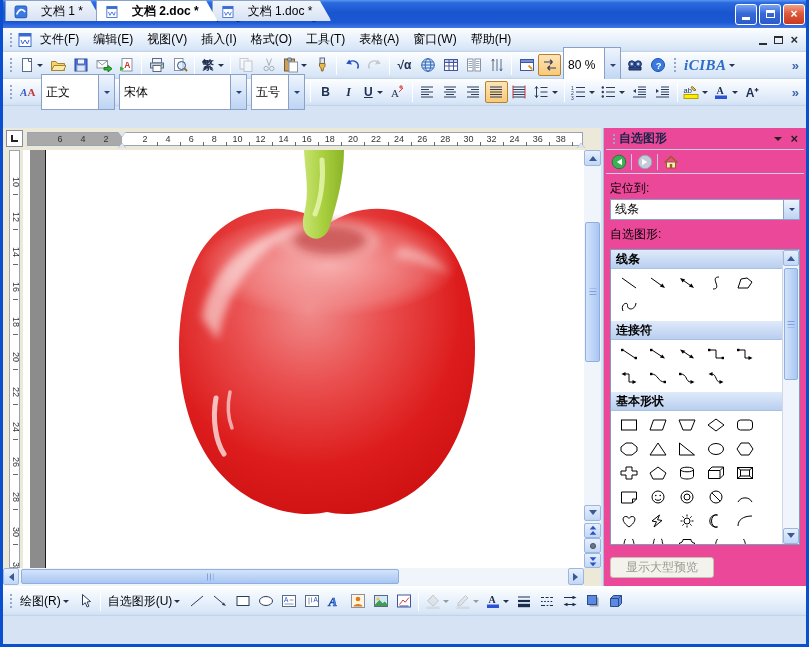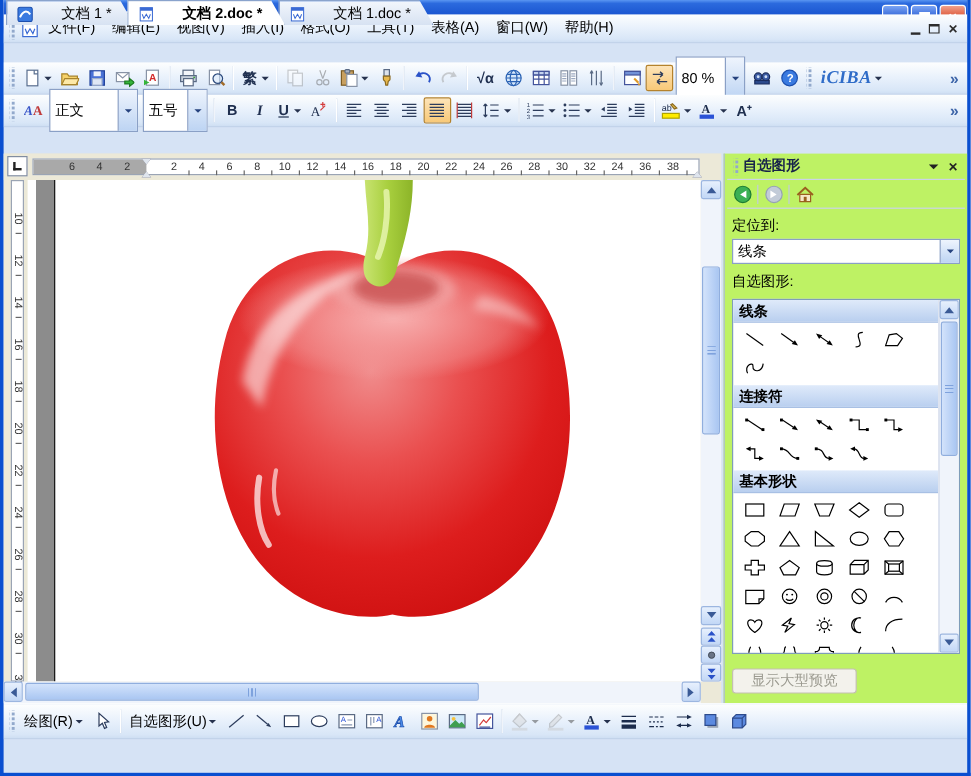--- a/index.html
+++ b/index.html
@@ -11,21 +11,21 @@
  background:linear-gradient(180deg,#5a96f2 0%,#2b6ade 10%,#1a55d0 45%,#1d58d4 80%,#4379e6 100%);color:#fff}
 .titlebar .ttl{font-weight:bold;font-size:13px;margin-left:5px;text-shadow:1px 1px 1px #0b2f7c;white-space:nowrap}
 .tbtns{margin-left:auto;display:flex;gap:2px}
 .tbtn-win{width:22px;height:21px;border:1px solid #fff;border-radius:3px;display:flex;align-items:center;justify-content:center;color:#fff;font-weight:bold;font-size:12px;
  background:linear-gradient(180deg,#7aa4f4,#3668d8 45%,#2c5cc8)}
 .tbtn-win.close{background:linear-gradient(180deg,#f0a08a,#dd5a3c 45%,#c83a20)}
 .tbtn-win .mino{display:block;width:8px;height:3px;background:#fff;margin-top:8px}
 .tbtn-win .maxo{display:block;width:9px;height:8px;border:1px solid #fff;border-top-width:3px}
 
 .bar{position:absolute;left:0;right:0;display:flex;align-items:center;background:linear-gradient(180deg,#fdfefe 0%,#eaf2fc 45%,#d8e6f7 90%,#cfdff3 100%);border-bottom:1px solid #c2d3ea}
-.menubar{top:12px;height:24px;padding:4px 2px}
+.menubar{top:28px;height:24px;padding:4px 2px}
 .menu-item{padding:3px 7px;color:#000;white-space:nowrap}
 .tb1{top:52px;height:27px;padding:0 2px}
 .tb2{top:79px;height:27px;padding:0 2px}
 .tbdraw{top:586px;height:30px;padding:0 2px;border-top:1px solid #fff}
 .tgrip{width:5px;height:18px;margin:0 3px;background-image:radial-gradient(circle,#92a9cc 1.2px,rgba(0,0,0,0) 1.3px);background-size:4px 4px;background-position:1px 1px}
 .tsep{width:1px;height:20px;background:#a9bedc;border-right:1px solid #fff;margin:0 3px}
 .tbtn{height:22px;min-width:23px;display:flex;align-items:center;justify-content:center;border:1px solid rgba(0,0,0,0);border-radius:2px;padding:0 1px}
 .tbtn.on{background:linear-gradient(180deg,#fde4b8,#f8c978);border-color:#b5822c}
 .tbtn.dis{filter:grayscale(1) opacity(.45)}
 .tic{display:flex;align-items:center;justify-content:center;width:17px;height:17px}
@@ -40,21 +40,21 @@
 .tovf{margin-left:auto;color:#3c5higha0;color:#3c64a8;font-weight:bold;padding:0 5px;font-size:13px}
 .tmb{display:flex;align-items:center;height:22px;padding:0 4px;border-radius:2px}
 .iciba{font-family:"Liberation Serif",serif;display:flex;align-items:center;font-size:15px;font-weight:bold;font-style:italic;color:#2f6cc8;padding:0 4px;letter-spacing:.5px}
 .mwc{margin-left:auto;display:flex;align-items:center;gap:7px;padding-right:6px}
 .mwc span{display:inline-block}
 .mwc .mmin{width:8px;height:2px;background:#2c2c2c;margin-top:8px}
 .mwc .mres{width:9px;height:8px;border:1px solid #2c2c2c;border-top-width:2px}
 .mwc .mcls{color:#2c2c2c;font-weight:bold;font-size:13px;line-height:10px}
 
 .tabbar{top:106px;height:22px;background:linear-gradient(180deg,#eef3fb,#d4e1f3);display:flex;align-items:flex-end;padding-left:2px;border-bottom:1px solid #fff}
-.tab{height:21px;display:flex;align-items:center;gap:22px;padding:0 18px 0 6px;font-size:12px;background:linear-gradient(180deg,#f2f6fc,#d7e2f2);border:1px solid #8aa3cc;border-bottom:none;clip-path:polygon(0 0,calc(100% - 12px) 0,100% 100%,0 100%);margin-right:-6px}
+.tab{height:21px;display:flex;align-items:center;gap:12px;padding:0 18px 0 6px;font-size:12px;background:linear-gradient(180deg,#f2f6fc,#d7e2f2);border:1px solid #8aa3cc;border-bottom:none;clip-path:polygon(0 0,calc(100% - 12px) 0,100% 100%,0 100%);margin-right:-6px}
 .tab.active{background:#fff;font-weight:bold;z-index:2}
 
 .main{position:absolute;top:128px;left:0;right:0;height:458px;background:#d6e3f5}
 .docarea{position:absolute;left:0;top:0;width:598px;height:458px;background:#ece9d8}
 
 .hruler{position:absolute;left:0;top:0;right:0;height:22px;background:#ece9d8}
 .lsel{position:absolute;left:3px;top:2px;width:17px;height:17px;background:#fff;border:1px solid #808da0;box-shadow:1px 1px 0 #fff inset;display:flex;align-items:center;justify-content:center}
 .lsel i{display:block;width:7px;height:7px;border-left:2px solid #222;border-bottom:2px solid #222}
 .hband{position:absolute;left:24px;top:4px;width:556px;height:14px;background:#fff;border:1px solid #9aa4b4}
 .hband .marg{position:absolute;left:0;top:0;width:94px;height:100%;background:#a9a9a9}
@@ -78,21 +78,21 @@
 .tri{width:0;height:0;border:4px solid rgba(0,0,0,0)}
 .tri.up{border-bottom:5px solid #3a5a96;margin-top:-3px}
 .tri.dn{border-top:5px solid #3a5a96;margin-bottom:-3px}
 .tri.lf{border-right:5px solid #3a5a96;margin-left:-3px}
 .tri.rt{border-left:5px solid #3a5a96;margin-right:-3px}
 .thumb{position:absolute;background:linear-gradient(90deg,#d3e3fb,#a9c6f2);border:1px solid #90aede;border-radius:2px}
 .hthumb{background:linear-gradient(180deg,#d3e3fb,#a9c6f2)}
 .ridge{position:absolute;left:50%;top:50%;transform:translate(-50%,-50%);width:7px;height:7px;background:repeating-linear-gradient(180deg,#7ea2dd 0 1px,rgba(0,0,0,0) 1px 3px)}
 .hridge{width:7px;height:7px;background:repeating-linear-gradient(90deg,#7ea2dd 0 1px,rgba(0,0,0,0) 1px 3px)}
 
-.pane{position:absolute;left:600px;right:0;top:0;height:458px;background:#bef264;border-left:1px solid #aebcd4;padding:0 2px}
+.pane{position:absolute;left:600px;right:0;top:0;height:458px;background:#ec4899;border-left:1px solid #aebcd4;padding:0 2px}
 .phead{display:flex;align-items:center;height:22px;font-weight:bold;color:#18244a;padding:0 2px;border-bottom:1px solid #cbd4e6}
 .phead .tgrip{height:14px}
 .phead .pbtns{margin-left:auto;display:flex;gap:8px;align-items:center;padding-right:4px}
 .phead .pdd{width:0;height:0;border:4px solid rgba(0,0,0,0);border-top-color:#222;margin-top:4px}
 .phead .pcl{font-weight:bold;color:#222;font-size:13px;line-height:12px}
 .pnav{display:flex;align-items:center;height:24px;gap:4px;padding:0 4px;border-bottom:1px solid #cbd4e6}
 .pnav .nsep{width:1px;height:16px;background:#c2cbdc}
 .plabel{padding:6px 4px 2px;color:#000}
 .pcombo{margin:0 4px}
 .plist{position:relative;margin:4px 4px 0;height:296px;background:#fff;border:1px solid #7f9db9;overflow:hidden}
@@ -385,20 +385,26 @@
       <div class="tbtn">
         <span class="tic">
           <svg viewBox="0 0 16 16" width="16" height="16">
             <text x="0" y="12" font-size="11" font-weight="bold" font-style="italic" fill="#3a56c8" font-family="Liberation Serif,serif">A</text>
             <text x="7.5" y="12" font-size="11" font-weight="bold" fill="#c03a3a" font-family="Liberation Serif,serif">A</text>
           </svg>
         </span>
       </div>
       <div class="combo" style="width: 74px;">
         <span class="ct">正文</span>
+        <span class="cb">
+          <i class="da"></i>
+        </span>
+      </div>
+      <div class="combo" style="width: 128px;">
+        <span class="ct">宋体</span>
         <span class="cb">
           <i class="da"></i>
         </span>
       </div>
       <div class="combo" style="width: 54px;">
         <span class="ct">五号</span>
         <span class="cb">
           <i class="da"></i>
         </span>
       </div>

